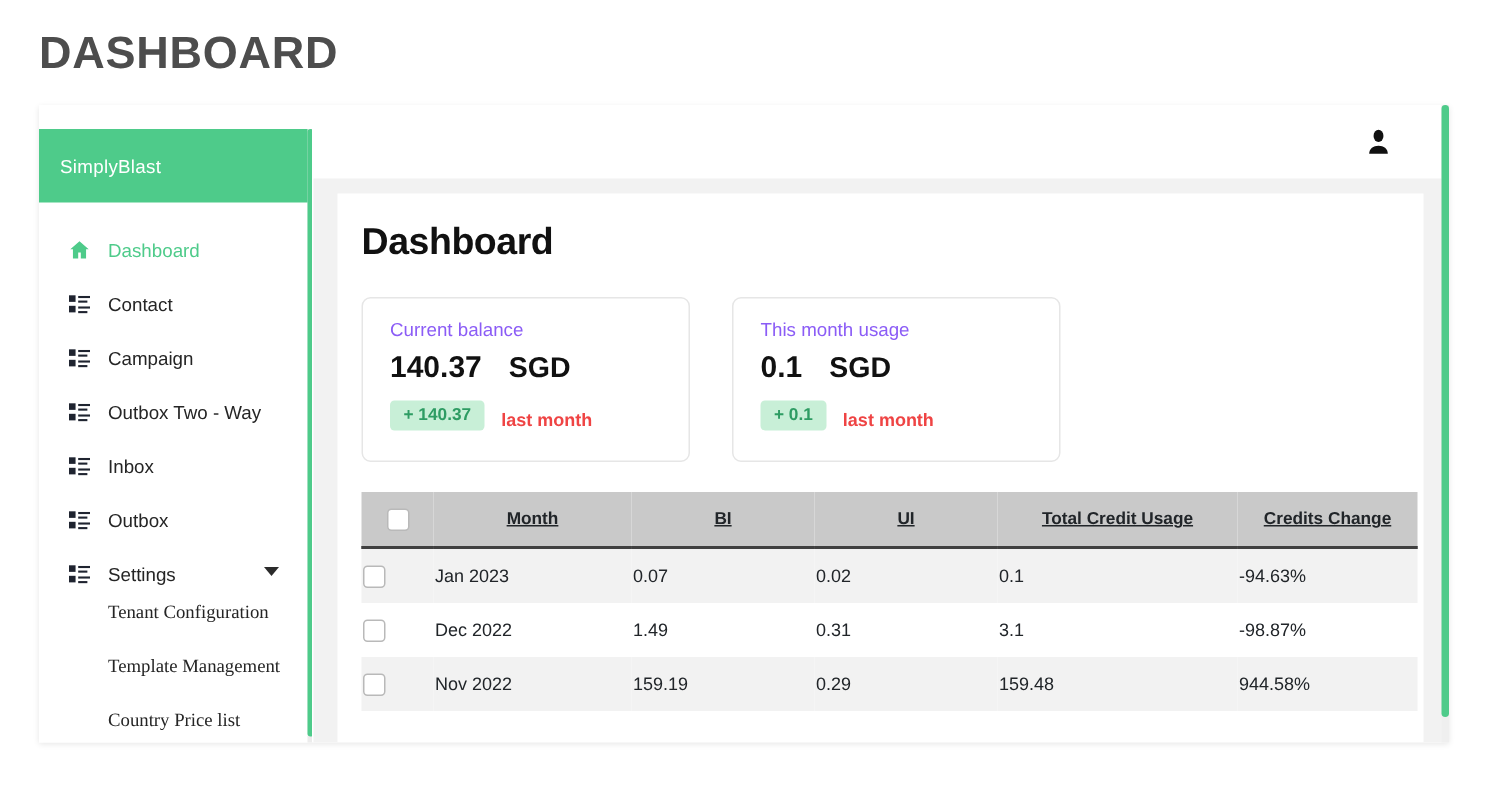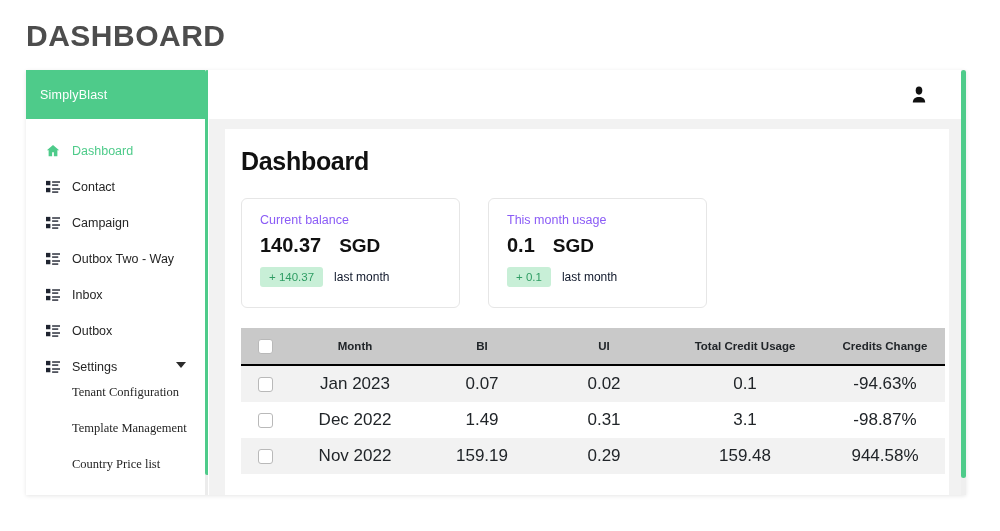--- a/index.html
+++ b/index.html
@@ -36,21 +36,21 @@
     height: 425px;
     background: #ffffff;
     box-shadow: 0 1px 4px rgba(0,0,0,0.10);
     overflow: hidden;
   }
 
   
   .sidebar {
     position: absolute;
     left: 0;
-    top: 0;
+    top: 16px;
     width: 182px;
     height: 425px;
     background: #ffffff;
     overflow: hidden;
   }
   .sidebar-brand {
     height: 49px;
     background: #4ECB8A;
     display: flex;
     align-items: center;
@@ -212,59 +212,60 @@
     font-weight: bold;
     color: #111111;
   }
   .stat-currency {
     font-size: 19px;
     font-weight: bold;
     color: #111111;
   }
   .stat-foot {
     display: flex;
-    align-items: center;
+    align-items: flex-end;
     gap: 11px;
+    font-weight: bold;
   }
   .stat-badge {
     background: #C8EFD7;
     color: #2e9c63;
     font-size: 11.5px;
     padding: 4px 9px;
     border-radius: 3px;
     white-space: nowrap;
   }
   .stat-foot-text {
     font-size: 12px;
-    color: #0f172a;
+    color: #ef4444;
   }
 
   
   .table-wrap {
     margin: 20px 0 0 16px;
     width: 692px;
   }
   table.data-table {
     border-collapse: collapse;
     width: 692px;
     table-layout: fixed;
   }
   table.data-table th {
     background: #c9c9c9;
     height: 34px;
     font-size: 11.5px;
     font-weight: bold;
     color: #212529;
-    border-bottom: 2px solid #000000;
+    border-bottom: 2px solid #404040;
+    text-decoration: underline;
   }
   table.data-table td {
     height: 34px;
-    font-size: 17px;
+    font-size: 12px;
     color: #212529;
-    text-align: center;
   }
   table.data-table tbody tr:nth-child(odd) { background: #f2f2f2; }
   table.data-table tbody tr:nth-child(even) { background: #ffffff; }
   .col-check { width: 46px; }
   .col-month { width: 130px; }
   .col-bi    { width: 120px; }
   .col-ui    { width: 120px; }
   .col-total { width: 158px; }
   .col-change{ width: 118px; }
   .cb {

